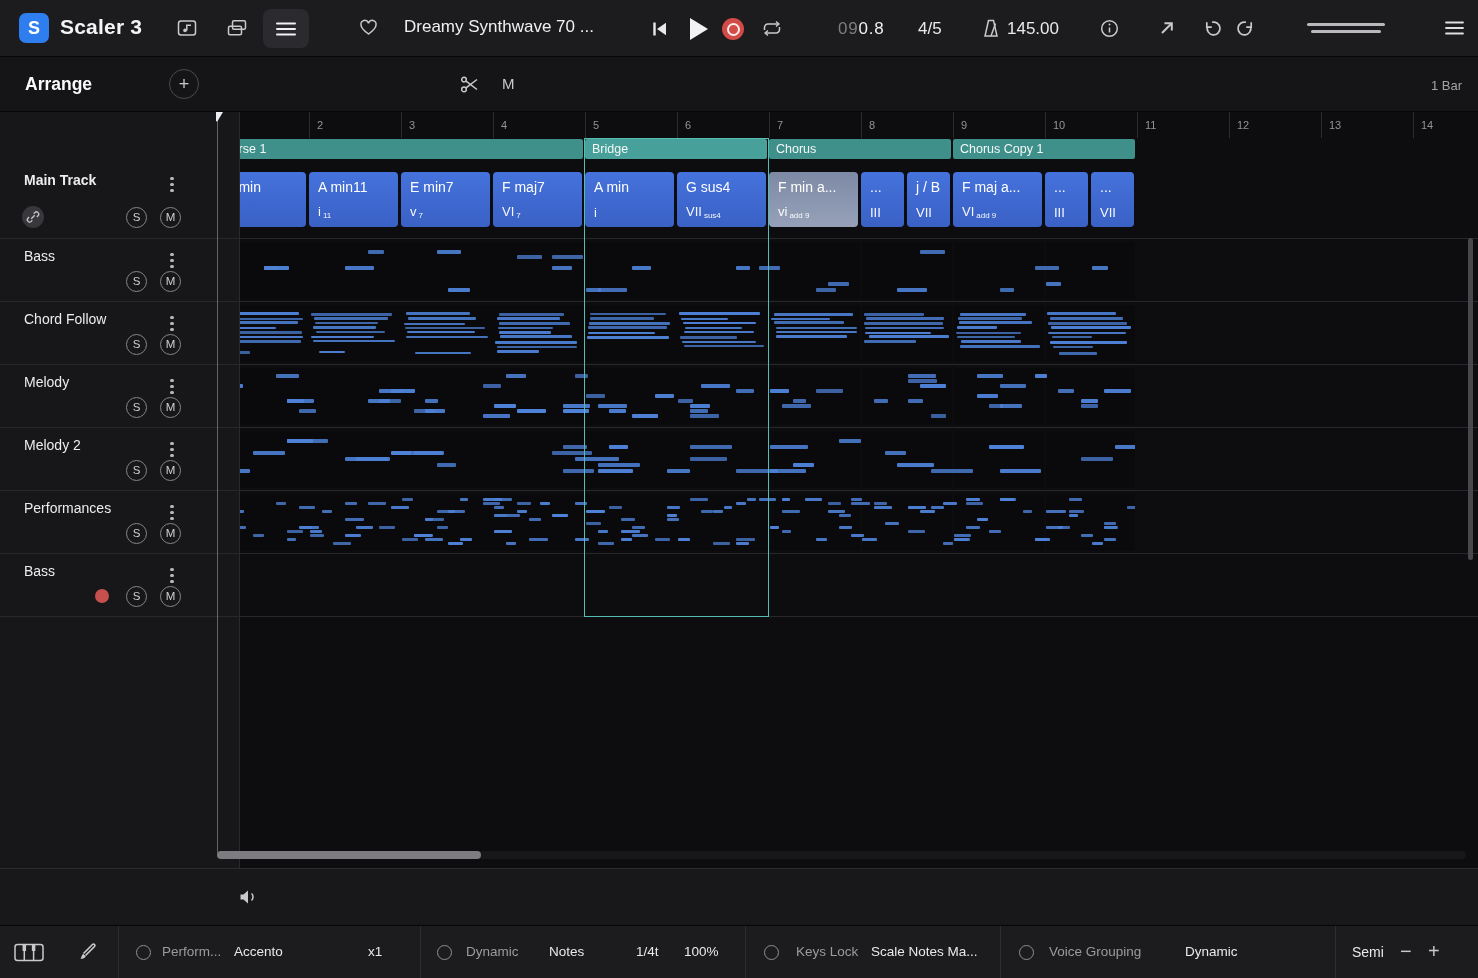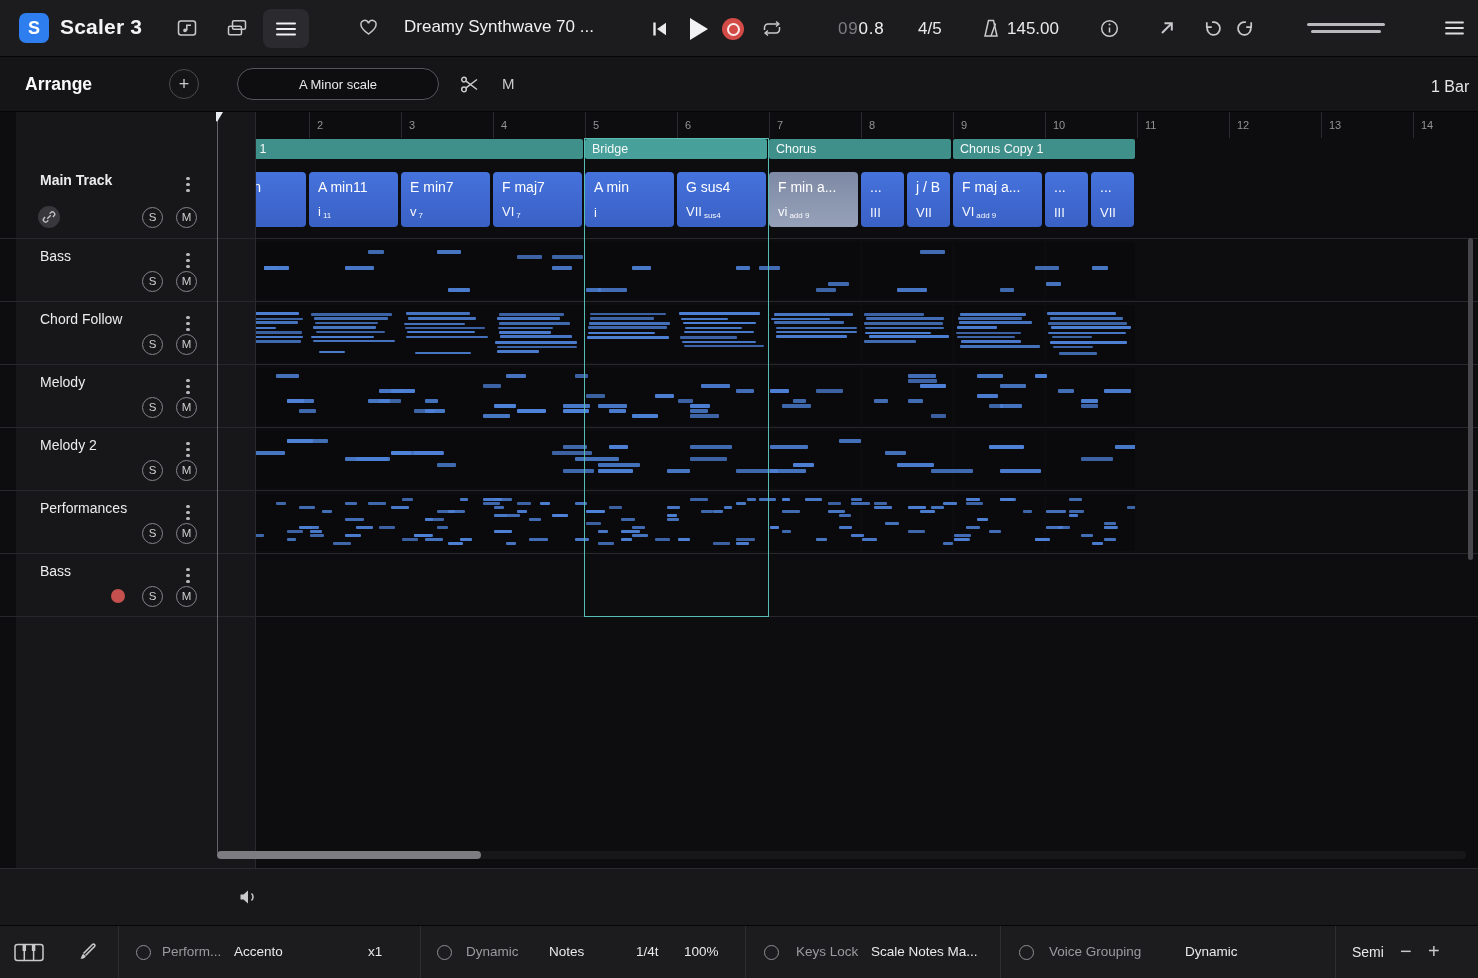--- a/index.html
+++ b/index.html
@@ -23,25 +23,25 @@
   .tsig{position:absolute;left:918px;top:19px;font-size:17px;color:#e9e9eb}
   .tempo{position:absolute;left:1007px;top:19px;font-size:17px;color:#e9e9eb}
   .vol-line{position:absolute;height:2.5px;border-radius:2px;background:#b9b9bd}
 
   
   #arrangebar{position:absolute;left:0;top:57px;width:100%;height:55px;background:#151517;border-bottom:1px solid #050506;z-index:20}
   .arrtitle{position:absolute;left:25px;top:17px;font-size:17.5px;font-weight:700;color:#fafafa}
   .addbtn{position:absolute;left:169px;top:12px;width:30px;height:30px;border-radius:50%;border:1.4px solid #4c4c50;color:#c9c9cc;font-size:18px;display:flex;align-items:center;justify-content:center;background:transparent}
   .scalepill{position:absolute;left:237px;top:11px;width:202px;height:32px;border-radius:16px;border:1px solid #54545a;background:#0e0e10;color:#e8e8ea;font-size:13px;display:flex;align-items:center;justify-content:center}
   .mlabel{position:absolute;left:502px;top:18px;font-size:15px;color:#c9c9cc}
-  .barlen{position:absolute;left:1431px;top:21px;font-size:16px;color:#e5e5e5}
+  .barlen{position:absolute;left:1431px;top:21px;font-size:13px;color:#a3a3a3}
 
   
   #main{position:absolute;top:112px;left:0;width:100%;height:756px;background:#0d0d0f}
-  #sidebar{position:absolute;left:16px;top:0;width:240px;height:100%;background:#17171a;border-right:1px solid #2a2a2e;z-index:4}
+  #sidebar{position:absolute;left:0;top:0;width:240px;height:100%;background:#17171a;border-right:1px solid #2a2a2e;z-index:4}
   #timeline{position:absolute;left:216px;top:0;right:0;height:100%;overflow:hidden}
   .ruler-cell{position:absolute;top:0;height:26px;border-left:1px solid #2c2c30;color:#939396;font-size:11px;padding:7px 0 0 7px}
   .section-block{position:absolute;top:27px;height:20px;background:#3f8f8b;border-radius:2px;color:#f4f9f8;font-size:12.5px;line-height:20px;padding-left:7px;font-weight:500;white-space:nowrap;overflow:hidden;z-index:3}
   .section-block.sel{background:#47a09a}
   .chord-block{position:absolute;top:60px;height:55px;border-radius:4px;background:linear-gradient(180deg,#4572dc,#3a61c5);z-index:3;overflow:hidden}
   .chord-block.selected{background:linear-gradient(180deg,#7e8aa5,#96a1b9)}
   .chord-name{position:absolute;left:9px;top:7px;font-size:14px;color:#fff;font-weight:500;white-space:nowrap}
   .chord-numeral{position:absolute;left:9px;bottom:7px;font-size:13px;color:rgba(255,255,255,.95)}
   .chord-numeral .suf{font-size:8px;margin-left:2px;vertical-align:-2px}
   .row-div{position:absolute;left:0;width:100%;height:1px;background:#28282c;z-index:5}
@@ -176,21 +176,20 @@
           <path d="M2 2.5 H19"></path>
           <path d="M2 8 H19"></path>
           <path d="M2 13.5 H19"></path>
         </svg>
     </div>
   </div>
 
   <div id="arrangebar">
     <div class="arrtitle">Arrange</div>
     <button class="addbtn">+</button>
-    <div class="scalepill">A Minor scale</div>
     <div class="tb-icon" style="left:460px;top:75px;position:fixed">
       <svg width="20" height="19" viewBox="0 0 20 19" fill="none" stroke="#c9c9cc" stroke-width="1.5">
           <circle cx="4" cy="4.6" r="2.3"></circle>
           <circle cx="4" cy="14.4" r="2.3"></circle>
           <path d="M6 6.2 L17 14.5"></path>
           <path d="M6 12.8 L17 4.5"></path>
         </svg>
     </div>
     <div class="mlabel">M</div>
     <div class="barlen">1 Bar</div>

